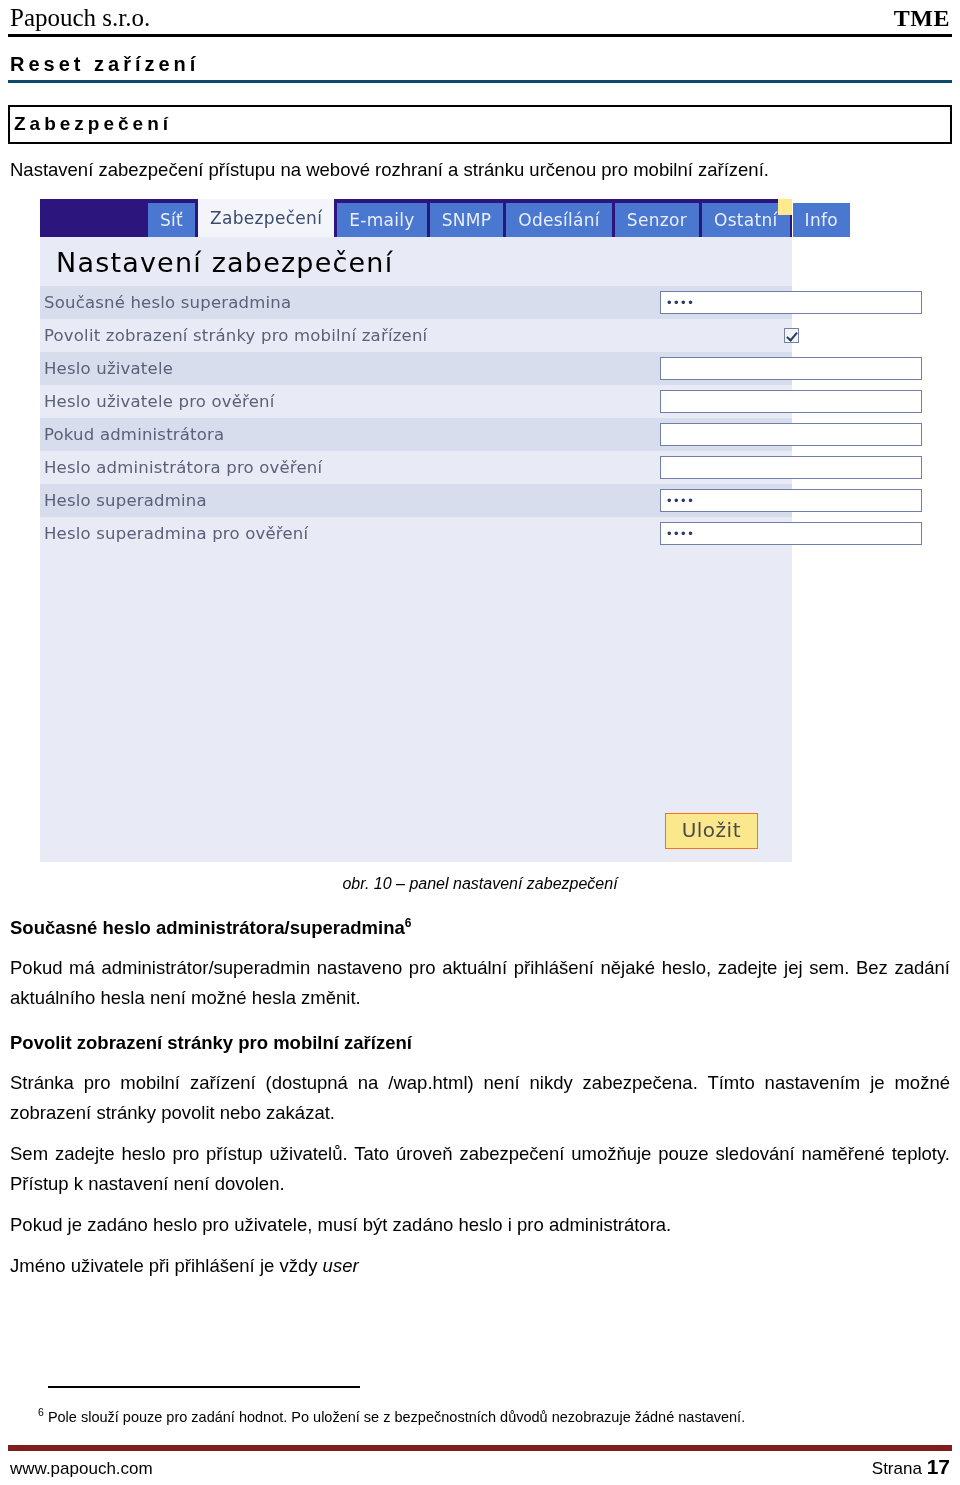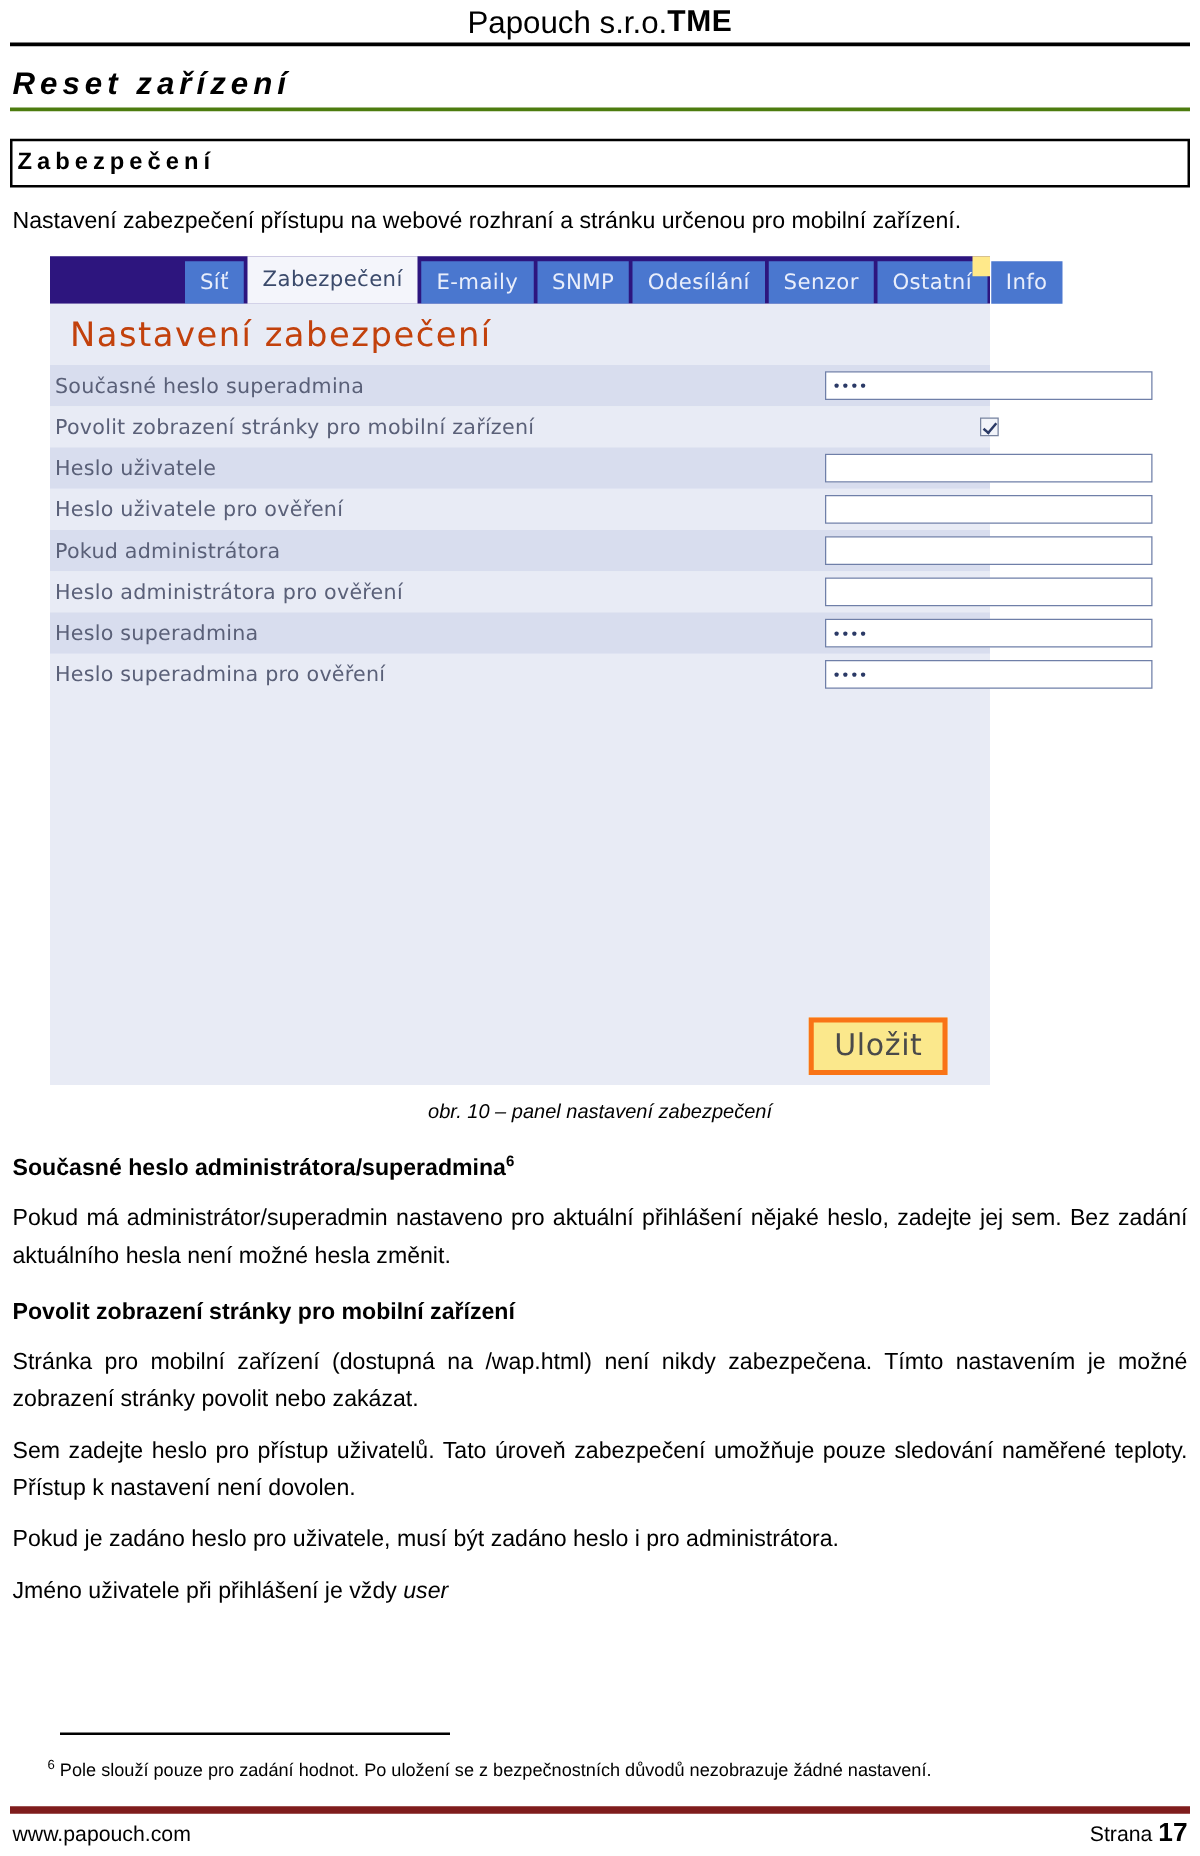--- a/index.html
+++ b/index.html
@@ -20,45 +20,45 @@
     width: 960px;
     height: 1485px;
     box-sizing: border-box;
     padding: 0 8px;
   }
 
   
   .doc-header {
     display: flex;
     align-items: flex-end;
-    justify-content: center;
+    justify-content: space-between;
     padding: 4px 2px 2px 2px;
     border-bottom: 3px solid #000;
+    font-family: Liberation Serif, serif;
   }
   .doc-header .brand {
     font-size: 25px;
     line-height: 28px;
     font-weight: normal;
   }
   .doc-header .product {
     font-size: 24px;
     line-height: 28px;
     font-weight: bold;
     letter-spacing: 0.5px;
   }
 
   
   .heading-underline {
     margin-top: 14px;
     padding: 2px 2px 4px 2px;
-    border-bottom: 3px solid #4d7c0f;
-    font-size: 25px;
+    border-bottom: 3px solid #0c4a6e;
+    font-size: 20px;
     font-weight: bold;
     letter-spacing: 4px;
-    font-style: italic;
   }
   .heading-box {
     margin-top: 22px;
     padding: 6px 4px 7px 4px;
     border: 2px solid #000;
     font-size: 19px;
     font-weight: bold;
     letter-spacing: 4px;
   }
 
@@ -130,21 +130,21 @@
     background: #ffe98a;
   }
 
   .shot-body {
     background: #e8ebf5;
     padding-bottom: 0;
     min-height: 560px;
     position: relative;
   }
   .panel-title {
-    color: #c2410c;
+    color: #000000;
     font-family: "DejaVu Sans", sans-serif;
     font-size: 27px;
     letter-spacing: 1.2px;
     padding: 10px 12px 8px 16px;
   }
   .form-row {
     display: flex;
     align-items: center;
     height: 33px;
     position: relative;
@@ -212,24 +212,24 @@
     background: #e8ebf5;
     height: 62px;
     display: flex;
     align-items: center;
     justify-content: flex-end;
     padding-right: 34px;
     box-sizing: border-box;
   }
   .save-btn {
     background: #fbe88c;
-    border: 4px solid #f97316;
+    border: 1px solid #f97316;
     color: #4a4a4a;
     font-family: "DejaVu Sans", sans-serif;
-    font-size: 24px;
+    font-size: 20px;
     padding: 4px 16px 6px 16px;
     letter-spacing: 0.5px;
   }
 
   .fig-caption {
     text-align: center;
     font-size: 16px;
     font-style: italic;
     margin-top: 13px;
   }

